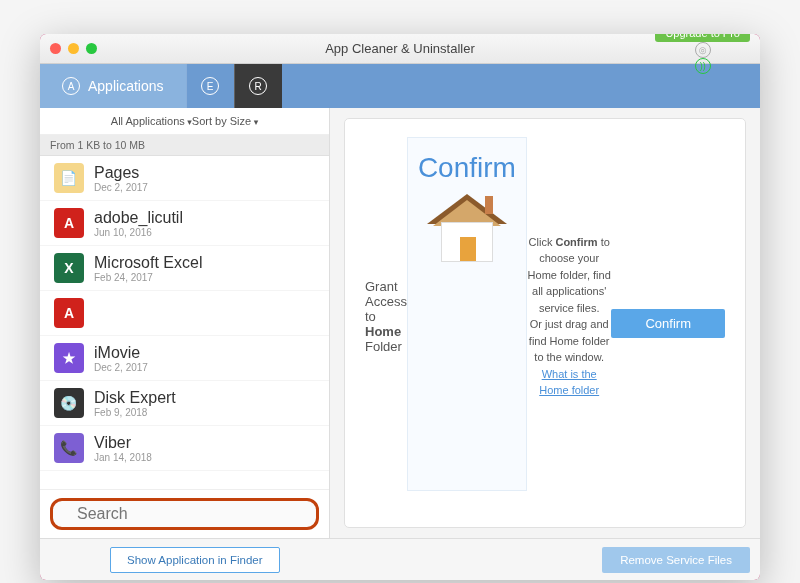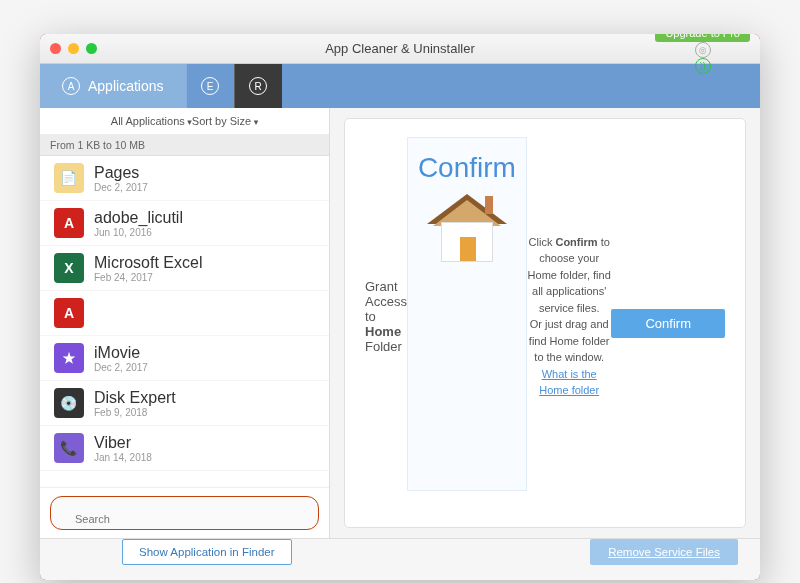--- a/index.html
+++ b/index.html
@@ -25,43 +25,43 @@
 .filterbar { display:flex; justify-content:center; padding:7px 10px; font-size:11px; color:#555; border-bottom:1px solid #eee;}
 .filterbar span{cursor:pointer;}
 .caret::after{content:" ▾"; font-size:9px;}
 .group-hdr { background:#ececec; font-size:10.5px; color:#666; padding:4px 10px; border-bottom:1px solid #e0e0e0;}
 .applist { flex:1; overflow-y:auto; }
 .app-row { display:flex; align-items:center; gap:10px; padding:7px 14px; cursor:pointer; border-bottom:1px solid #f4f4f4;}
 .app-ico { width:30px; height:30px; border-radius:4px; display:flex; align-items:center; justify-content:center; font-size:14px; color:#fff; font-weight:bold; flex-shrink:0;}
 .app-info .name{font-size:16px; color:#333;}
 .app-info .date{font-size:10px; color:#999;}
 .searchbar { padding:8px 10px; border-top:1px solid #eee;}
-.searchbar .inp { width:100%; border:1px solid #c2410c; border-radius:12px; padding:16px 10px 4px 24px; font-size:11px; color:#888; background:#fafafa; position:relative;}
+.searchbar .inp { width:100%; border:3px solid #c2410c; border-radius:12px; padding:4px 10px 4px 24px; font-size:16px; color:#888; background:#fafafa; position:relative;}
 .search-wrap{position:relative;}
 .search-wrap::before{content:"🔍"; position:absolute; left:8px; top:4px; font-size:10px; color:#aaa;}
 .main { flex:1; background:#f4f4f4; display:flex; flex-direction:column; padding:10px 14px;}
 .card { background:#fff; border:1px solid #e0e0e0; border-radius:5px; flex:1; display:flex; flex-direction:row; align-items:center; padding:18px 20px;}
 .grant { font-size:13px; color:#555; margin-bottom:14px;}
 .grant b{font-weight:600;}
 .hero { align-self:stretch; background:#f8fbff; border:1px solid #e3edf7; padding:14px 10px 22px; display:flex; flex-direction:column; align-items:center; margin-bottom:18px;}
 .hero-title { font-size:28px; font-weight:300; color:#4a90d9; margin-bottom:10px;}
 .house { width:80px; height:70px; position:relative;}
 .roof { width:0; height:0; border-left:40px solid transparent; border-right:40px solid transparent; border-bottom:30px solid #8b5a2b; position:absolute; top:0; left:0;}
 .roof-inner{position:absolute; top:6px; left:6px; width:0;height:0;border-left:34px solid transparent;border-right:34px solid transparent;border-bottom:26px solid #d4a76a;}
 .wall{position:absolute; top:28px; left:14px; width:52px; height:40px; background:#fff; border:1px solid #ddd;}
 .door{position:absolute; bottom:0; left:18px; width:16px; height:24px; background:#e8a33d;}
 .chimney{position:absolute; top:2px; right:14px; width:8px; height:18px; background:#c97f4a;}
 .instruct { font-size:11px; color:#555; text-align:center; line-height:1.5; margin-bottom:14px;}
 .instruct b{font-weight:600;}
 .instruct a{color:#4a90d9; text-decoration:underline; cursor:pointer;}
 .confirm-btn { background:#5aa7e8; color:#fff; border:none; padding:7px 34px; font-size:13px; border-radius:2px; cursor:pointer;}
-.footer { height:42px; background:#f6f6f6; border-top:1px solid #ddd; display:flex; align-items:flex-start; padding:0 22px; justify-content:space-between;}
+.footer { height:42px; background:#f6f6f6; border-top:1px solid #ddd; display:flex; align-items:center; padding:0 10px; justify-content:space-between;}
 .footer-left{margin-left:60px;}
 .btn-outline { background:#fff; border:1px solid #5aa7e8; color:#3a7ab8; font-size:11.5px; padding:6px 16px; border-radius:2px; cursor:pointer;}
-.btn-primary-disabled { background:#a0c8ec; color:#fff; border:none; font-size:11.5px; padding:7px 18px; border-radius:2px;text-decoration:underline;}
+.btn-primary-disabled { background:#a0c8ec; color:#fff; border:none; font-size:11.5px; padding:7px 18px; border-radius:2px;}
 </style>
 </head>
 <body>
 
 <div class="window">
 
   <div class="titlebar">
     <div class="traffic">
       <div class="dot red"></div>
       <div class="dot yellow"></div>

